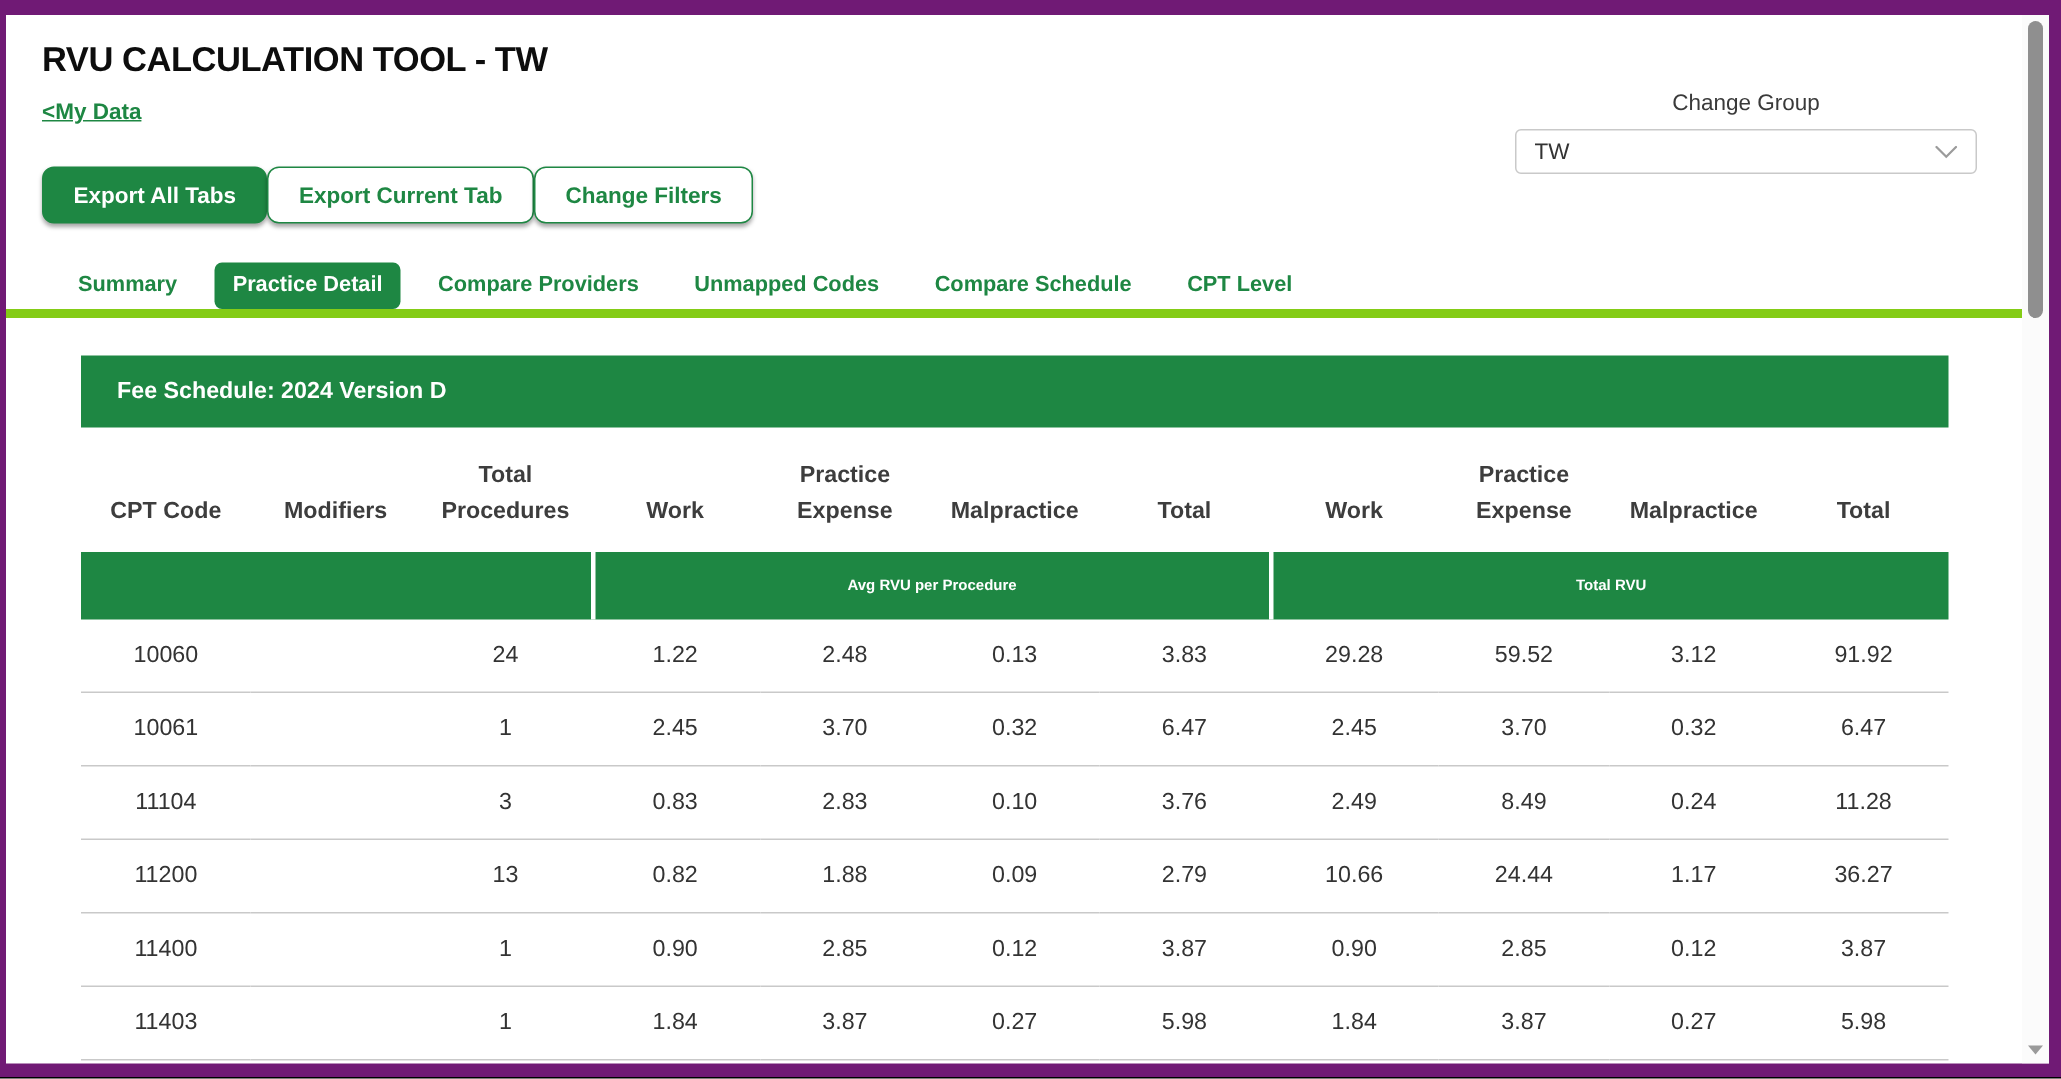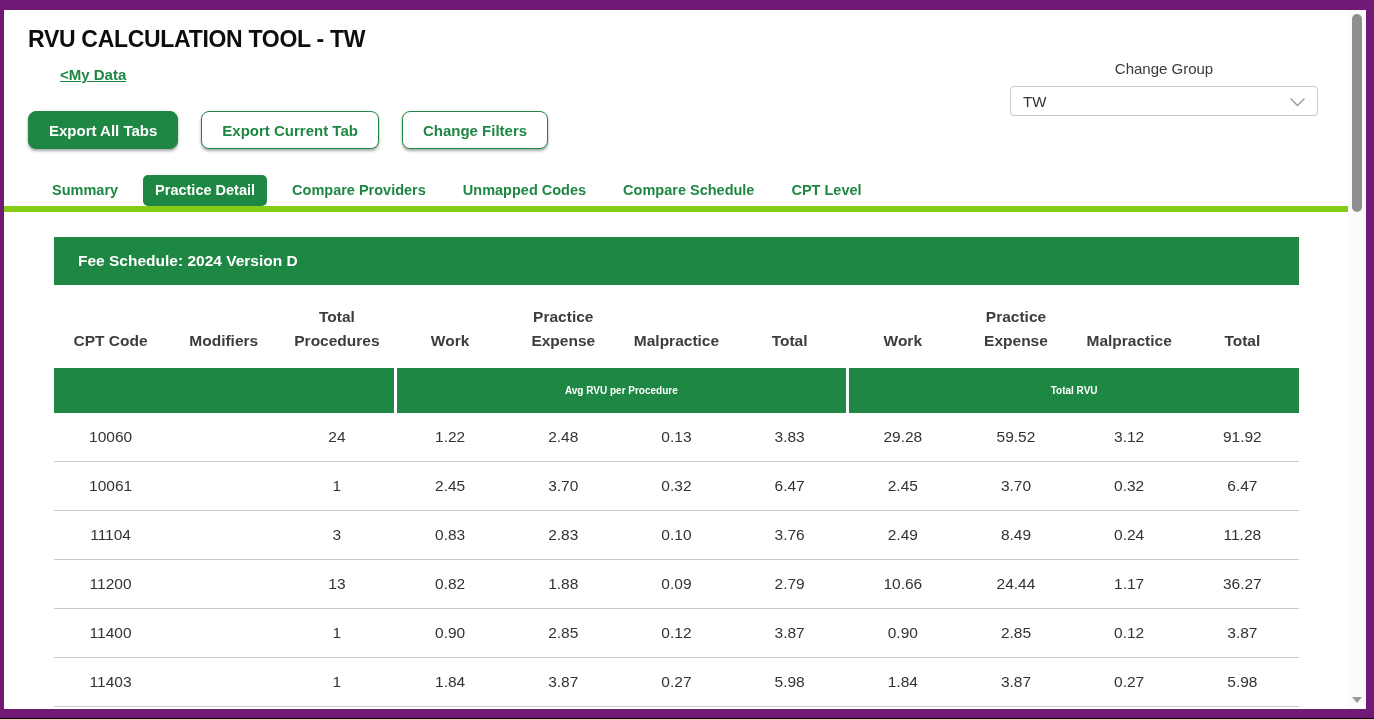--- a/index.html
+++ b/index.html
@@ -23,38 +23,38 @@
   }
   
   .page-title {
     margin: 16px 0 0 24px;
     font-size: 23px; font-weight: 800; color: #0d0d0d;
     letter-spacing: -0.3px;
   }
   .back-link-wrap { margin: 13px 0 0 24px; }
   .back-link {
     font-size: 15px; font-weight: 700; color: #1e8743;
-    text-decoration: underline; cursor: pointer; margin-left: 32px;
+    text-decoration: underline; cursor: pointer;
   }
   .group-area {
     position: absolute; top: 50px; right: 48px;
     text-align: center; width: 308px;
   }
   .group-label { font-size: 15px; color: #3a3a3a; margin-bottom: 9px; }
   .group-select {
     width: 308px; height: 30px;
     border: 1px solid #c9c9c9; border-radius: 4px;
     background: #fff;
     display: flex; align-items: center; justify-content: space-between;
     padding: 4px 12px;
     font-size: 15px; color: #333;
     cursor: pointer;
   }
   
-  .toolbar { margin: 27px 0 0 24px; display: flex; gap: 23px; }
+  .toolbar { margin: 27px 0 0 24px; display: flex; gap: 0; }
   .btn {
     height: 38px; padding: 0 20px;
     border-radius: 8px;
     font-family: inherit; font-size: 15px; font-weight: 700;
     cursor: pointer;
     box-shadow: 0 2px 3px rgba(0,0,0,0.35);
   }
   .btn.primary { background: #1e8743; color: #fff; border: 1px solid #1e8743; }
   .btn.secondary { background: #fff; color: #1e8743; border: 1.5px solid #1e8743; }
   

